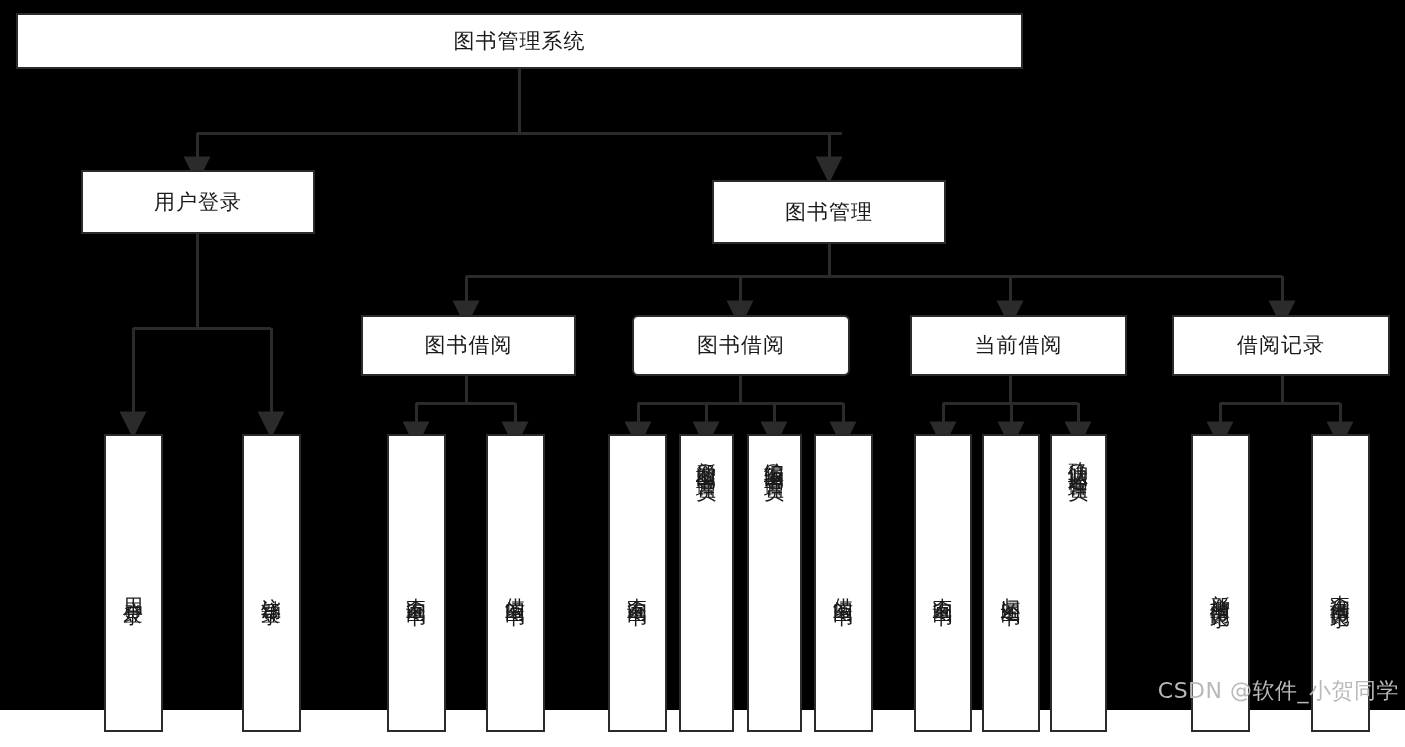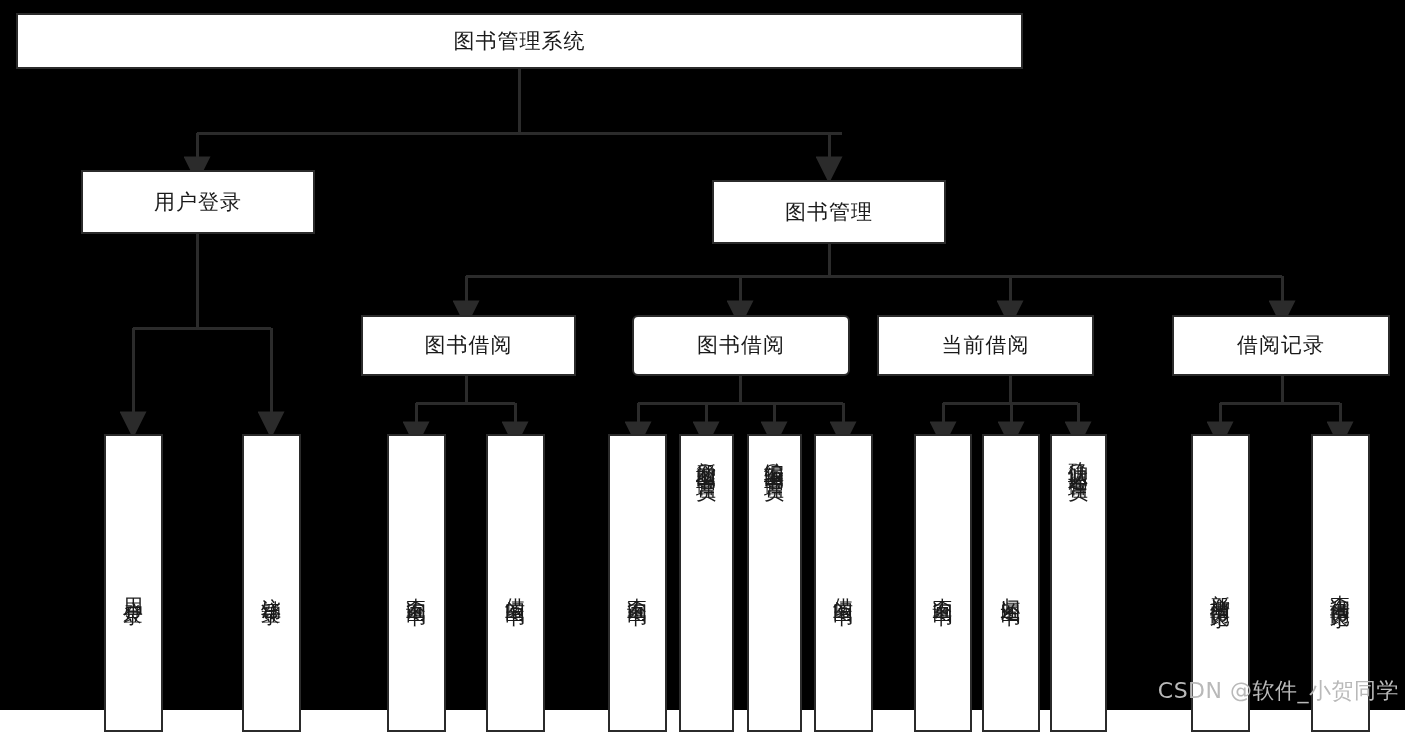--- a/index.html
+++ b/index.html
@@ -142,21 +142,21 @@
   </div>
 
   <div class="node-box" style="left:361px; top:315px; width:215px; height:61px;">
     <span class="node-label">图书借阅</span>
   </div>
 
   <div class="node-box" style="left:632px; top:315px; width:218px; height:61px;border-radius:6px;">
     <span class="node-label">图书借阅</span>
   </div>
 
-  <div class="node-box" style="left:877px; top:315px; width:217px; height:61px;">
+  <div class="node-box" style="left:910px; top:315px; width:217px; height:61px;">
     <span class="node-label">当前借阅</span>
   </div>
 
   <div class="node-box" style="left:1172px; top:315px; width:218px; height:61px;">
     <span class="node-label">借阅记录</span>
   </div>
 
   <div class="node-box vertical leaf-tall" style="left:104px; top:434px; width:59px; height:298px;">
     <span class="node-label">用户登录</span>
   </div>

